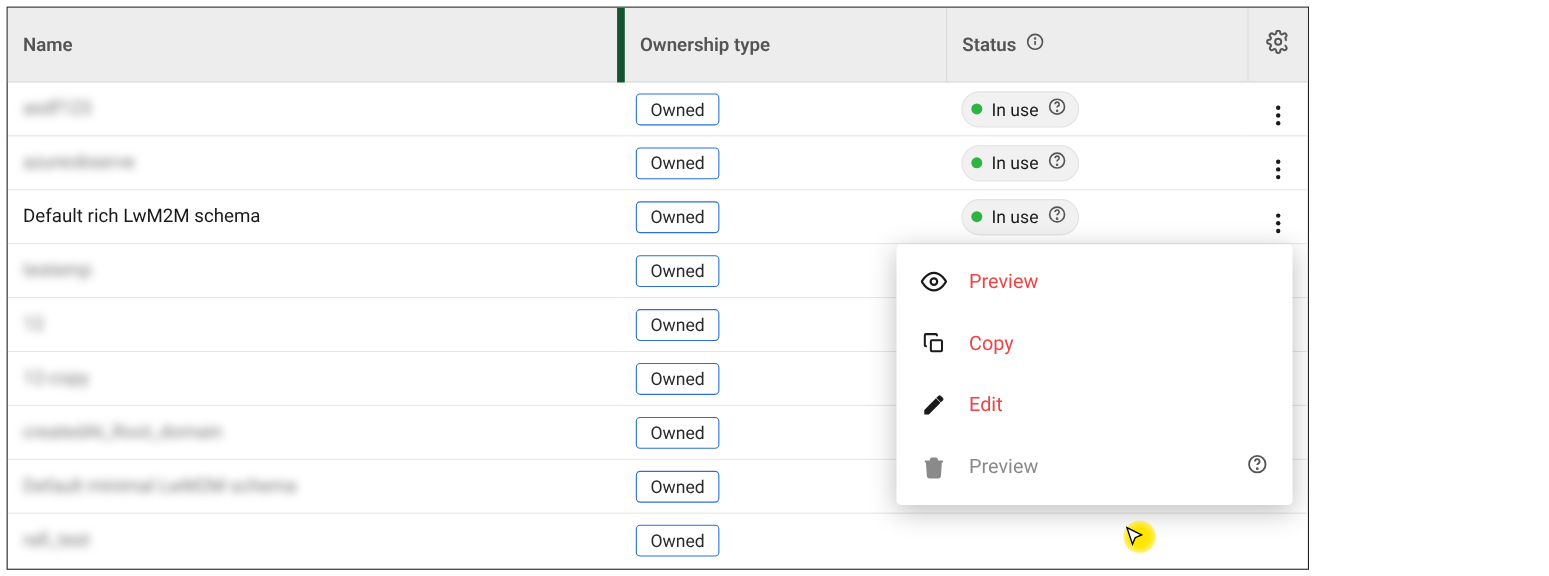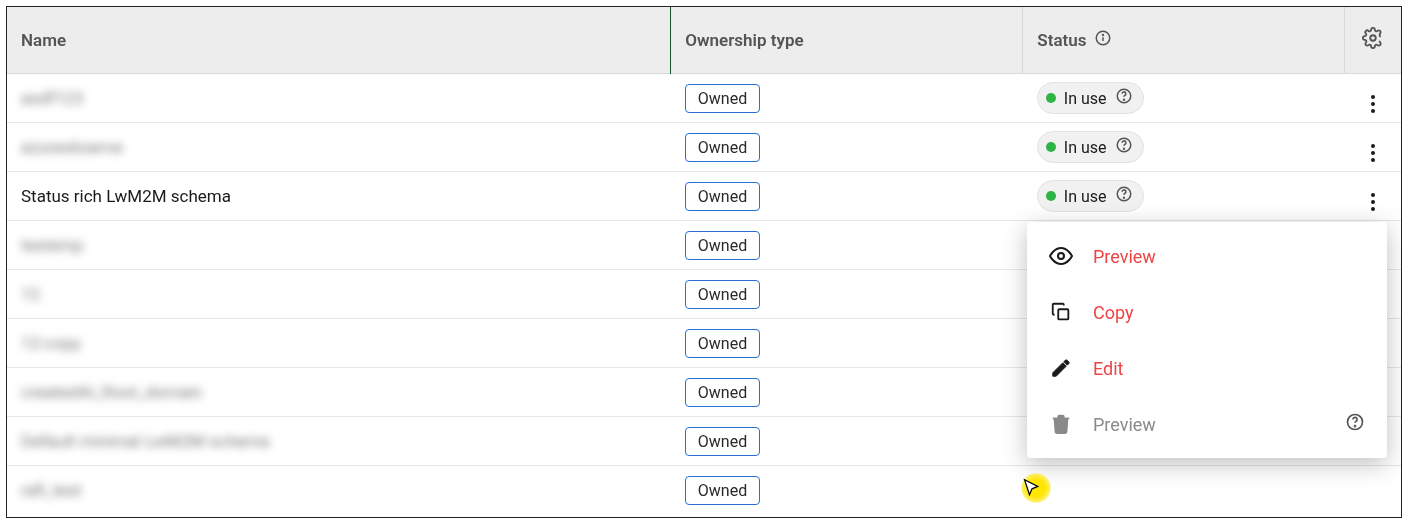--- a/index.html
+++ b/index.html
@@ -7,21 +7,21 @@
       font-family: -apple-system, BlinkMacSystemFont, "Segoe UI", Roboto, sans-serif;
       background: #fff;
       width: 1408px;
       height: 524px;
       overflow: hidden;
       position: relative;
       color: #1a1a1a;
     }
     .container {
       border: 1px solid #222;
-      width: 1396px;
+      width: 1184px;
       height: 512px;
       margin: 6px;
       background: #fff;
       overflow: hidden;
       position: relative;
     }
     .table {
       width: 100%;
       border-collapse: collapse;
     }
@@ -32,21 +32,21 @@
     .th {
       display: table-cell;
       padding: 20px 14px;
       font-size: 17px;
       font-weight: 600;
       color: #545454;
       text-align: left;
       vertical-align: middle;
     }
     .th-name { width: 660px; }
-    .th-own  { width: 350px; border-left: 1px solid #14532d; }
+    .th-own  { width: 350px; border-left: 7px solid #14532d; }
     .th-status { width: 320px; border-left: 1px solid #d9d9d9; }
     .th-gear {
       width: 56px;
       border-left: 1px solid #d9d9d9;
       text-align: center;
       cursor: pointer;
     }
     .tr {
       border-top: 1px solid #e6e6e6;
       height: 49px;
@@ -222,21 +222,21 @@
                 <circle cx="12" cy="17" r="0.6" fill="#555"></circle>
               </svg></span>
           </span></div>
         <div class="td kebab"><span class="kebab-dots">
             <span></span>
             <span></span>
             <span></span>
           </span></div>
       </div>
       <div class="tr" style="display: table-row;">
-        <div class="td"><span>Status rich LwM2M schema</span></div>
+        <div class="td"><span>Default rich LwM2M schema</span></div>
         <div class="td td-own"><span class="owned-badge">Owned</span></div>
         <div class="td"><span class="status-badge">
             <span class="status-dot"></span>
             <span class="status-text">In use</span>
             <span class="help-stroke"><svg width="18" height="18" viewBox="0 0 24 24" fill="none" stroke-width="2">
                 <circle cx="12" cy="12" r="9"></circle>
                 <path d="M9.5 9a2.5 2.5 0 1 1 3.5 2.3c-.8.4-1 1-1 1.7"></path>
                 <circle cx="12" cy="17" r="0.6" fill="#555"></circle>
               </svg></span>
           </span></div>

